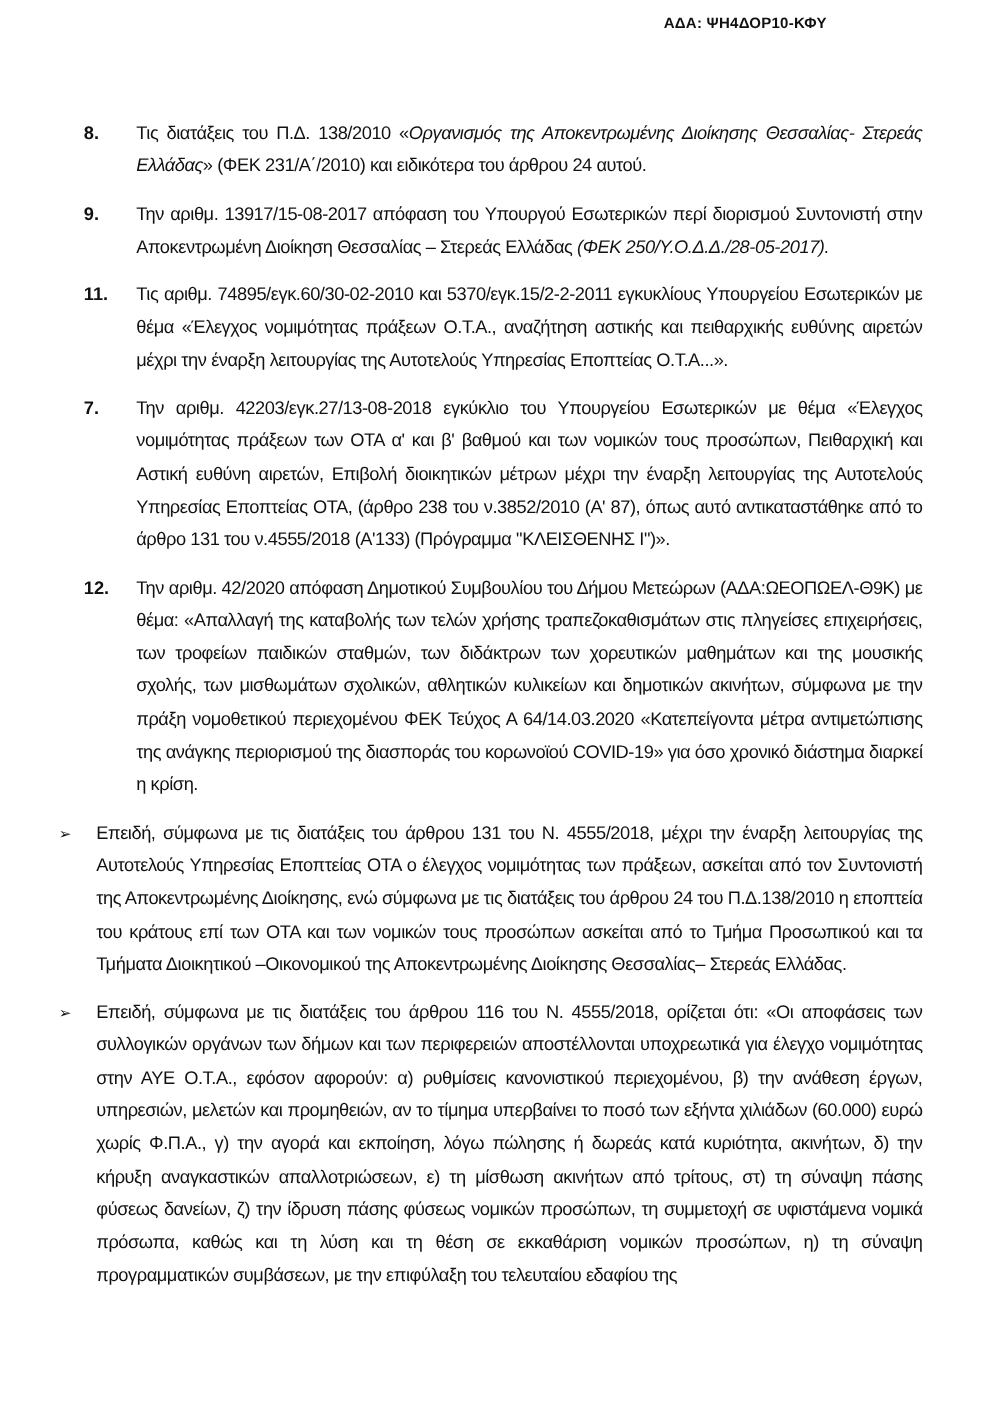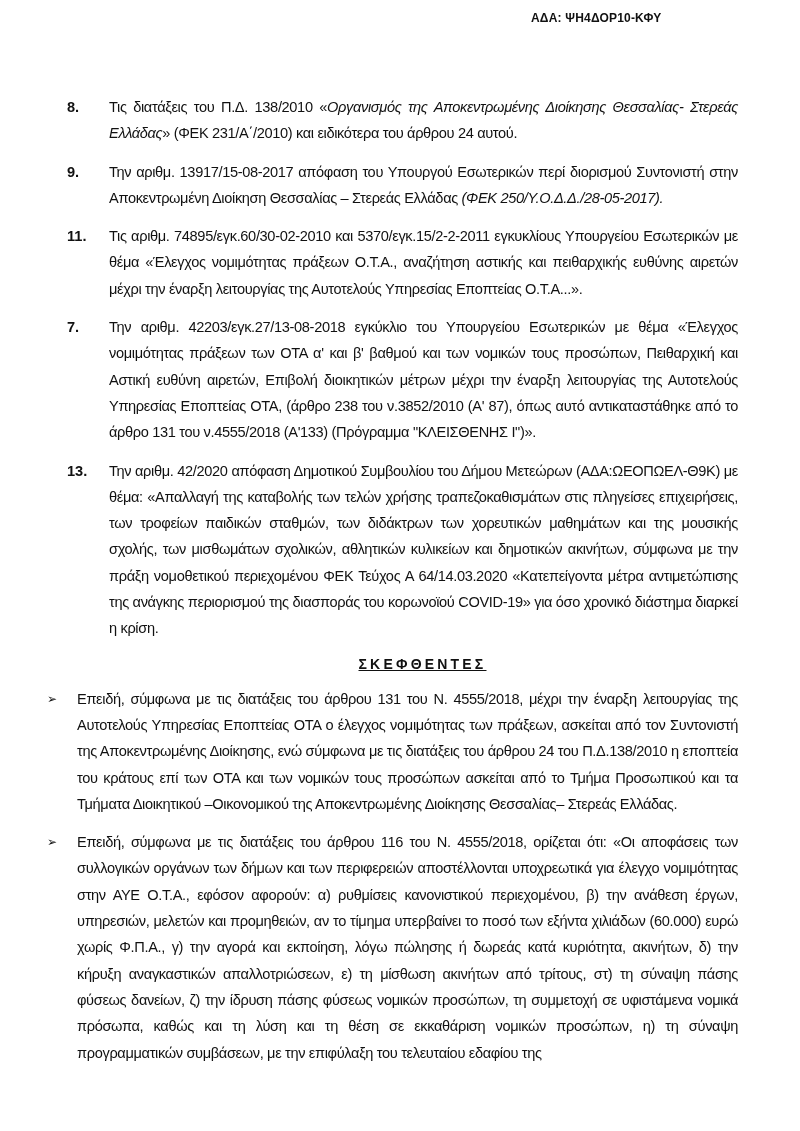--- a/index.html
+++ b/index.html
@@ -60,25 +60,24 @@
     <span class="num">11.</span>
     <p class="text">Τις αριθμ. 74895/εγκ.60/30-02-2010 και 5370/εγκ.15/2-2-2011 εγκυκλίους Υπουργείου Εσωτερικών με θέμα «Έλεγχος νομιμότητας πράξεων Ο.Τ.Α., αναζήτηση αστικής και πειθαρχικής ευθύνης αιρετών μέχρι την έναρξη λειτουργίας της Αυτοτελούς Υπηρεσίας Εποπτείας Ο.Τ.Α...».</p>
   </div>
 
   <div class="item">
     <span class="num">7.</span>
     <p class="text">Την αριθμ. 42203/εγκ.27/13-08-2018 εγκύκλιο του Υπουργείου Εσωτερικών με θέμα «Έλεγχος νομιμότητας πράξεων των ΟΤΑ α' και β' βαθμού και των νομικών τους προσώπων, Πειθαρχική και Αστική ευθύνη αιρετών, Επιβολή διοικητικών μέτρων μέχρι την έναρξη λειτουργίας της Αυτοτελούς Υπηρεσίας Εποπτείας ΟΤΑ, (άρθρο 238 του ν.3852/2010 (Α' 87), όπως αυτό αντικαταστάθηκε από το άρθρο 131 του ν.4555/2018 (Α'133) (Πρόγραμμα "ΚΛΕΙΣΘΕΝΗΣ Ι")».</p>
   </div>
 
   <div class="item">
-    <span class="num">13.</span>
+    <span class="num">12.</span>
     <p class="text">Την αριθμ. 42/2020 απόφαση Δημοτικού Συμβουλίου του Δήμου Μετεώρων (ΑΔΑ:ΩΕΟΠΩΕΛ-Θ9Κ) με θέμα: «Απαλλαγή της καταβολής των τελών χρήσης τραπεζοκαθισμάτων στις πληγείσες επιχειρήσεις, των τροφείων παιδικών σταθμών, των διδάκτρων των χορευτικών μαθημάτων και της μουσικής σχολής, των μισθωμάτων σχολικών, αθλητικών κυλικείων και δημοτικών ακινήτων, σύμφωνα με την πράξη νομοθετικού περιεχομένου ΦΕΚ Τεύχος Α 64/14.03.2020 «Κατεπείγοντα μέτρα αντιμετώπισης της ανάγκης περιορισμού της διασποράς του κορωνοϊού COVID-19» για όσο χρονικό διάστημα διαρκεί η κρίση.</p>
   </div>
 
-  <div class="heading">ΣΚΕΦΘΕΝΤΕΣ</div>
 
   <div class="bullet">
     <span class="arrow">➢</span>
     <p class="text">Επειδή, σύμφωνα με τις διατάξεις του άρθρου 131 του Ν. 4555/2018, μέχρι την έναρξη λειτουργίας της Αυτοτελούς Υπηρεσίας Εποπτείας ΟΤΑ ο έλεγχος νομιμότητας των πράξεων,  ασκείται από τον Συντονιστή της Αποκεντρωμένης Διοίκησης,  ενώ σύμφωνα με τις διατάξεις του άρθρου 24 του Π.Δ.138/2010 η εποπτεία του κράτους επί των ΟΤΑ και των νομικών τους προσώπων ασκείται από το Τμήμα Προσωπικού και τα Τμήματα Διοικητικού –Οικονομικού της Αποκεντρωμένης Διοίκησης Θεσσαλίας– Στερεάς Ελλάδας.</p>
   </div>
 
   <div class="bullet">
     <span class="arrow">➢</span>
     <p class="text">Επειδή, σύμφωνα με τις διατάξεις του άρθρου 116 του Ν. 4555/2018, ορίζεται ότι: «Οι αποφάσεις των συλλογικών οργάνων των δήμων και των περιφερειών αποστέλλονται υποχρεωτικά για έλεγχο νομιμότητας στην ΑΥΕ Ο.Τ.Α., εφόσον αφορούν: α) ρυθμίσεις κανονιστικού περιεχομένου, β) την ανάθεση έργων, υπηρεσιών, μελετών και προμηθειών, αν το τίμημα υπερβαίνει το ποσό των εξήντα χιλιάδων (60.000) ευρώ χωρίς Φ.Π.Α., γ) την αγορά και εκποίηση, λόγω πώλησης ή δωρεάς κατά κυριότητα, ακινήτων, δ) την κήρυξη αναγκαστικών απαλλοτριώσεων, ε) τη μίσθωση ακινήτων από τρίτους, στ) τη σύναψη πάσης φύσεως δανείων, ζ) την ίδρυση πάσης φύσεως νομικών προσώπων, τη συμμετοχή σε υφιστάμενα νομικά πρόσωπα, καθώς και τη λύση και τη θέση σε εκκαθάριση νομικών προσώπων, η) τη σύναψη προγραμματικών συμβάσεων, με την επιφύλαξη του τελευταίου εδαφίου της</p>
   </div>

